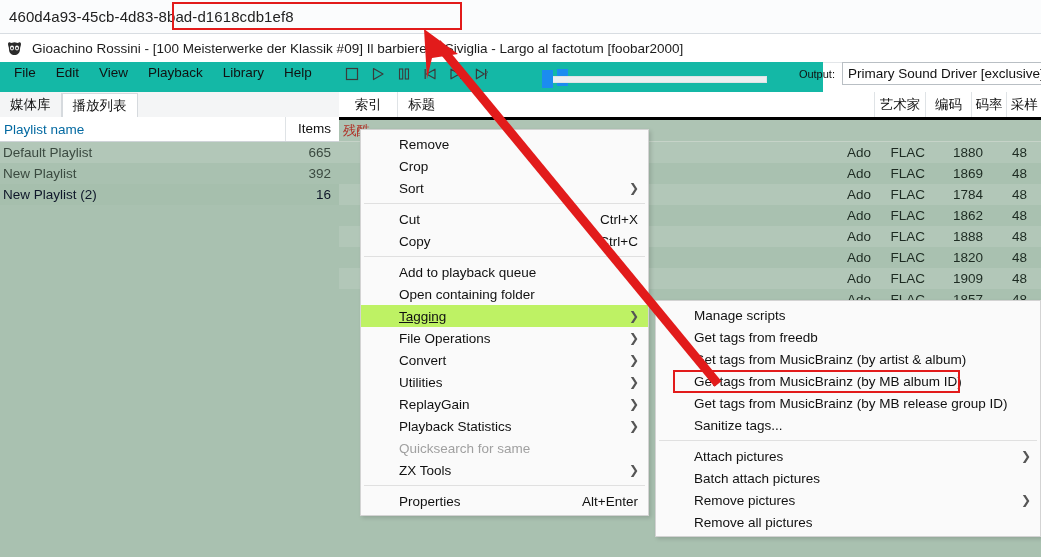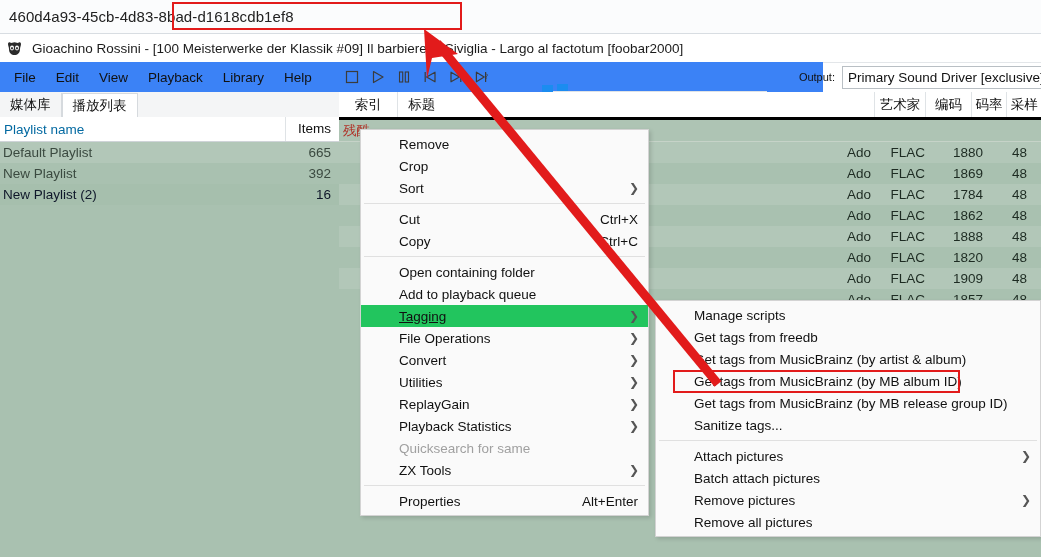--- a/index.html
+++ b/index.html
@@ -36,22 +36,22 @@
     display:flex;align-items:center;
   }
   .app-icon{margin-left:6px;width:17px;height:17px;display:block;}
   .title-text{
     margin-left:9px;font-size:13.5px;color:#1b1b1b;white-space:nowrap;overflow:hidden;
   }
 
   
   .toolbar{
     position:absolute;left:0;top:62px;width:823px;height:30px;
-    background:#3b82f6;border-bottom:1px solid #dfe3e6;
-    display:flex;align-items:center;
+    background:#14b8a6;border-bottom:1px solid #dfe3e6;
+    display:flex;align-items:flex-start;
   }
   .menubar{display:flex;align-items:center;padding-left:4px;}
   .menubar .mi{
     padding:3px 10px;font-size:13.5px;color:#111;white-space:nowrap;cursor:default;
   }
   .tsep{width:1px;background:#dcdfe2;margin:3px 6px;}
   .transport{display:flex;align-items:center;gap:2px;padding:0 6px;}
   .tbtn{
     width:24px;height:24px;display:flex;align-items:center;justify-content:center;cursor:default;
   }
@@ -130,21 +130,21 @@
     position:absolute;background:#fafafa;border:1px solid #d3d3d3;
     box-shadow:2px 2px 4px rgba(0,0,0,.14);
     padding:3px 0;box-sizing:border-box;
   }
   #ctx-main{left:360px;top:129px;width:289px;}
   #ctx-sub{left:655px;top:300px;width:386px;}
   .cm-item{
     height:22px;display:flex;align-items:center;padding:0 10px 0 38px;
     font-size:13.5px;color:#111;white-space:nowrap;position:relative;cursor:default;
   }
-  .cm-item.hl{background:#22c55e;text-decoration:underline;}
+  .cm-item.hl{background:#bef264;text-decoration:underline;}
   .cm-item.disabled{color:#a0a0a0;}
   .cm-item .accel{margin-left:auto;padding-left:24px;color:#111;font-size:13.5px;}
   .cm-item .arrow{position:absolute;right:9px;top:50%;transform:translateY(-50%);
     font-size:12px;color:#555;line-height:1;}
   .cm-sep{height:1px;background:#e0e0e0;margin:4px 3px;}
   .cm-hot-box{
     position:absolute;left:673px;top:370px;width:287px;height:23px;
     border:2px solid #e21b1b;box-sizing:border-box;pointer-events:none;
   }
 
@@ -365,24 +365,24 @@
     <div class="cm-item">
         <span>Cut</span>
         <span class="accel">Ctrl+X</span>
       </div>
     <div class="cm-item">
         <span>Copy</span>
         <span class="accel">Ctrl+C</span>
       </div>
     <div class="cm-sep"></div>
     <div class="cm-item">
+        <span>Add to playback queue</span>
+      </div>
+    <div class="cm-item">
         <span>Open containing folder</span>
-      </div>
-    <div class="cm-item">
-        <span>Add to playback queue</span>
       </div>
     <div class="cm-item hl">
         <span>Tagging</span>
         <span class="arrow">❯</span>
       </div>
     <div class="cm-item">
         <span>File Operations</span>
         <span class="arrow">❯</span>
       </div>
     <div class="cm-item">

